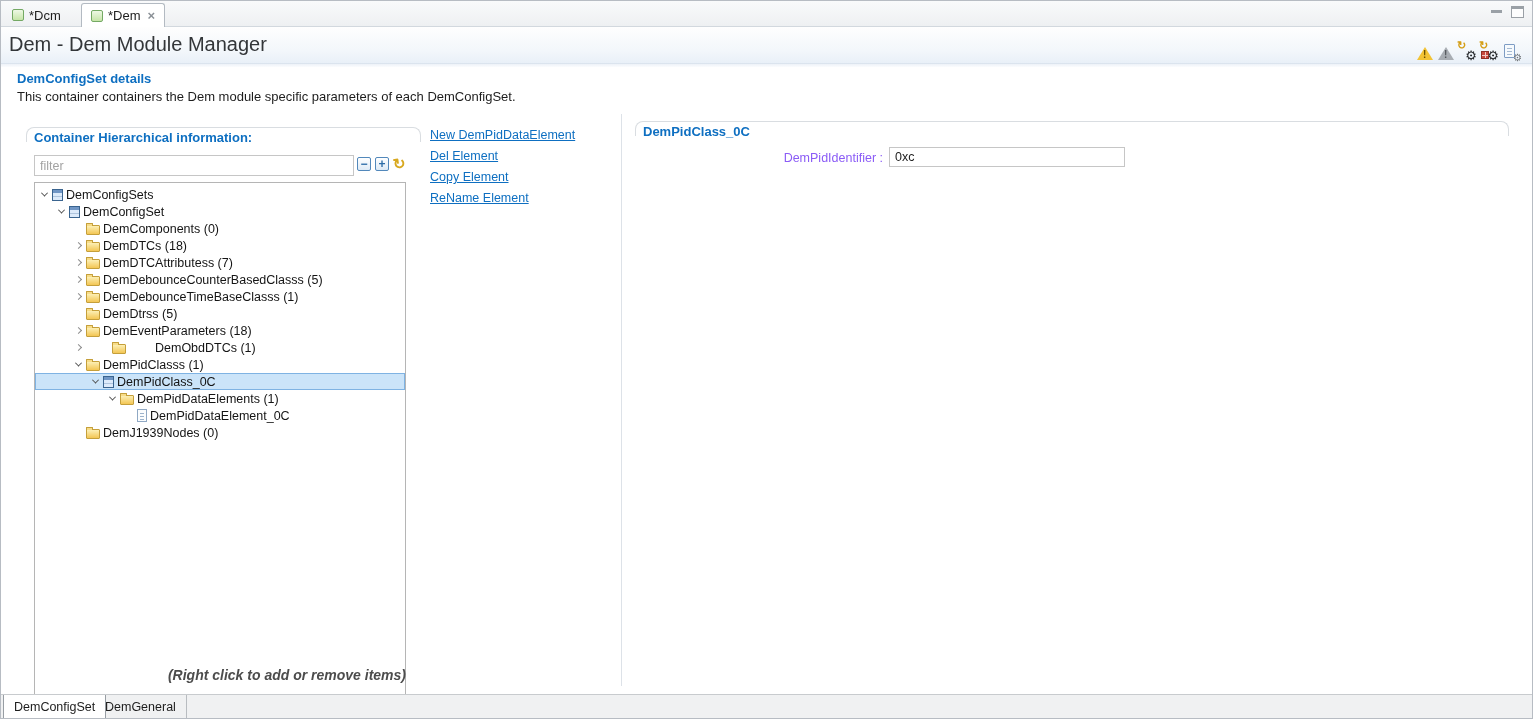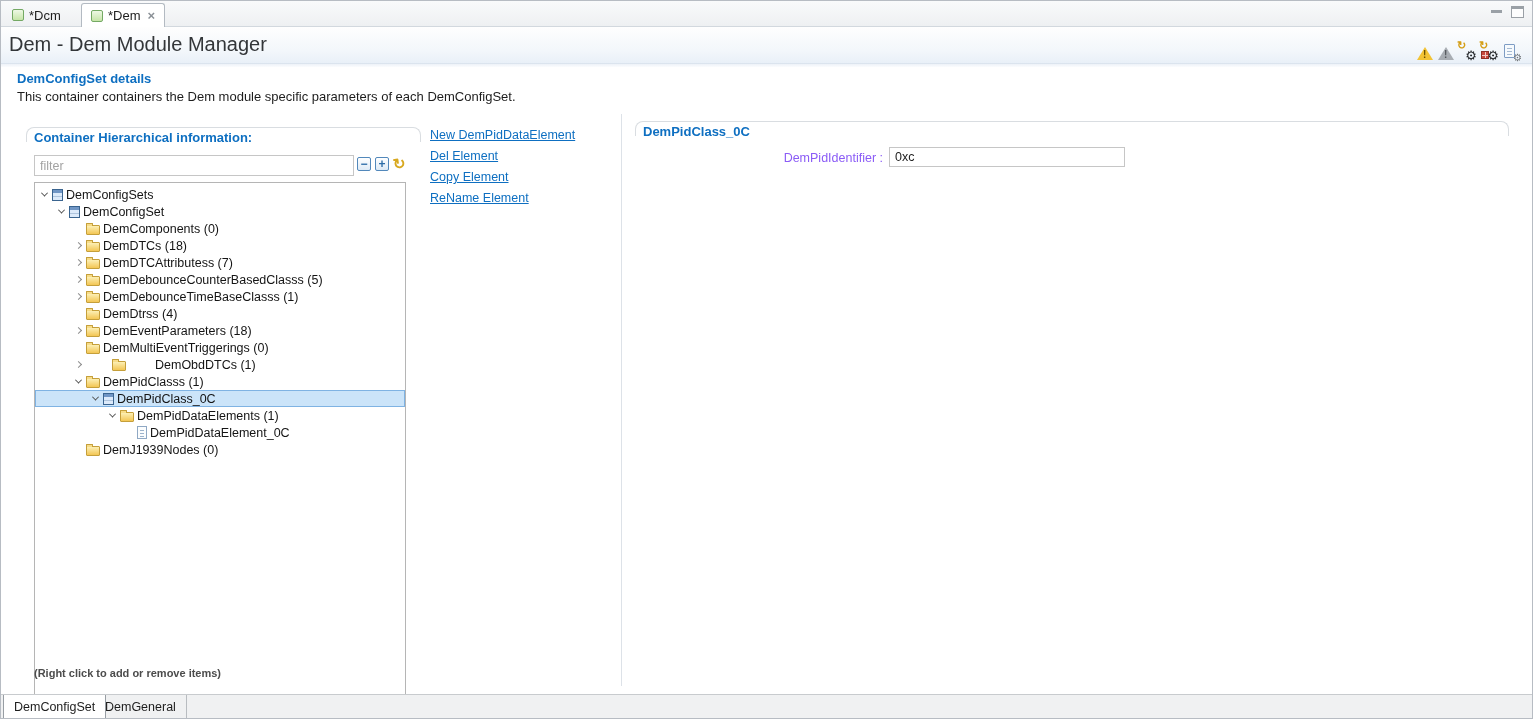--- a/index.html
+++ b/index.html
@@ -89,22 +89,22 @@
   .ticon.container { width:11px; height:12px; border:1px solid #3a648f; background:#dceafa; position:relative; }
   .ticon.container::before { content:''; position:absolute; left:0; top:0; right:0; height:3px; background:#7096c5; }
   .ticon.container::after { content:''; position:absolute; left:0; top:6px; right:0; height:1px; background:#aec4dd; }
   .ticon.folder { width:14px; height:10px; background:linear-gradient(#fcefb4,#f3c654);
                   border:1px solid #c59f3a; border-radius:1px; position:relative; margin-top:2px; }
   .ticon.folder::before { content:''; position:absolute; top:-3px; left:-1px; width:5px; height:2px;
                           background:#f7dc88; border:1px solid #c59f3a; border-bottom:none; border-radius:1px 1px 0 0; }
   .ticon.document { width:10px; height:13px; background:#fbfdfe; border:1px solid #8fa8c4; position:relative; }
   .ticon.document::before { content:''; position:absolute; left:2px; right:2px; top:3px; height:7px;
                             background:repeating-linear-gradient(#9db3cc 0 1px,transparent 1px 3px); }
-  .hint { position:absolute; left:33px; top:666px; width:372px; text-align:left;
-          font-size:11px; font-weight:bold; color:#4c4c4c; }
+  .hint { position:absolute; left:33px; top:666px; width:372px; text-align:right;
+          font-size:14px; font-style:italic; font-weight:bold; color:#4c4c4c; }
 
   
   .alink { position:absolute; left:429px; font-size:12.5px; color:#0e6fc1;
            text-decoration:underline; cursor:pointer; }
 
   
   .vsep { position:absolute; left:620px; top:113px; width:1px; height:572px; background:#dde2e8; }
   .flabel { position:absolute; left:634px; top:150px; width:248px; text-align:right;
             font-size:12.5px; color:#8b5cf6; }
   .finput { position:absolute; left:888px; top:146px; width:236px; height:20px;
@@ -228,35 +228,28 @@
           <i></i>
         </span>
         <span class="ticon folder"></span>
         <span>DemDebounceTimeBaseClasss (1)</span>
       </div>
       <div class="tree-row" style="padding-left: 37px;">
         <span class="chev none">
           <i></i>
         </span>
         <span class="ticon folder"></span>
-        <span>DemDtrss (4)</span>
+        <span>DemDtrss (5)</span>
       </div>
       <div class="tree-row" style="padding-left: 37px;">
         <span class="chev collapsed">
           <i></i>
         </span>
         <span class="ticon folder"></span>
         <span>DemEventParameters (18)</span>
-      </div>
-      <div class="tree-row" style="padding-left: 37px;">
-        <span class="chev none">
-          <i></i>
-        </span>
-        <span class="ticon folder"></span>
-        <span>DemMultiEventTriggerings (0)</span>
       </div>
       <div class="tree-row" style="padding-left: 37px; gap: 26px;">
         <span class="chev collapsed">
           <i></i>
         </span>
         <span class="ticon folder"></span>
         <span>DemObdDTCs (1)</span>
       </div>
       <div class="tree-row" style="padding-left: 37px;">
         <span class="chev expanded">

